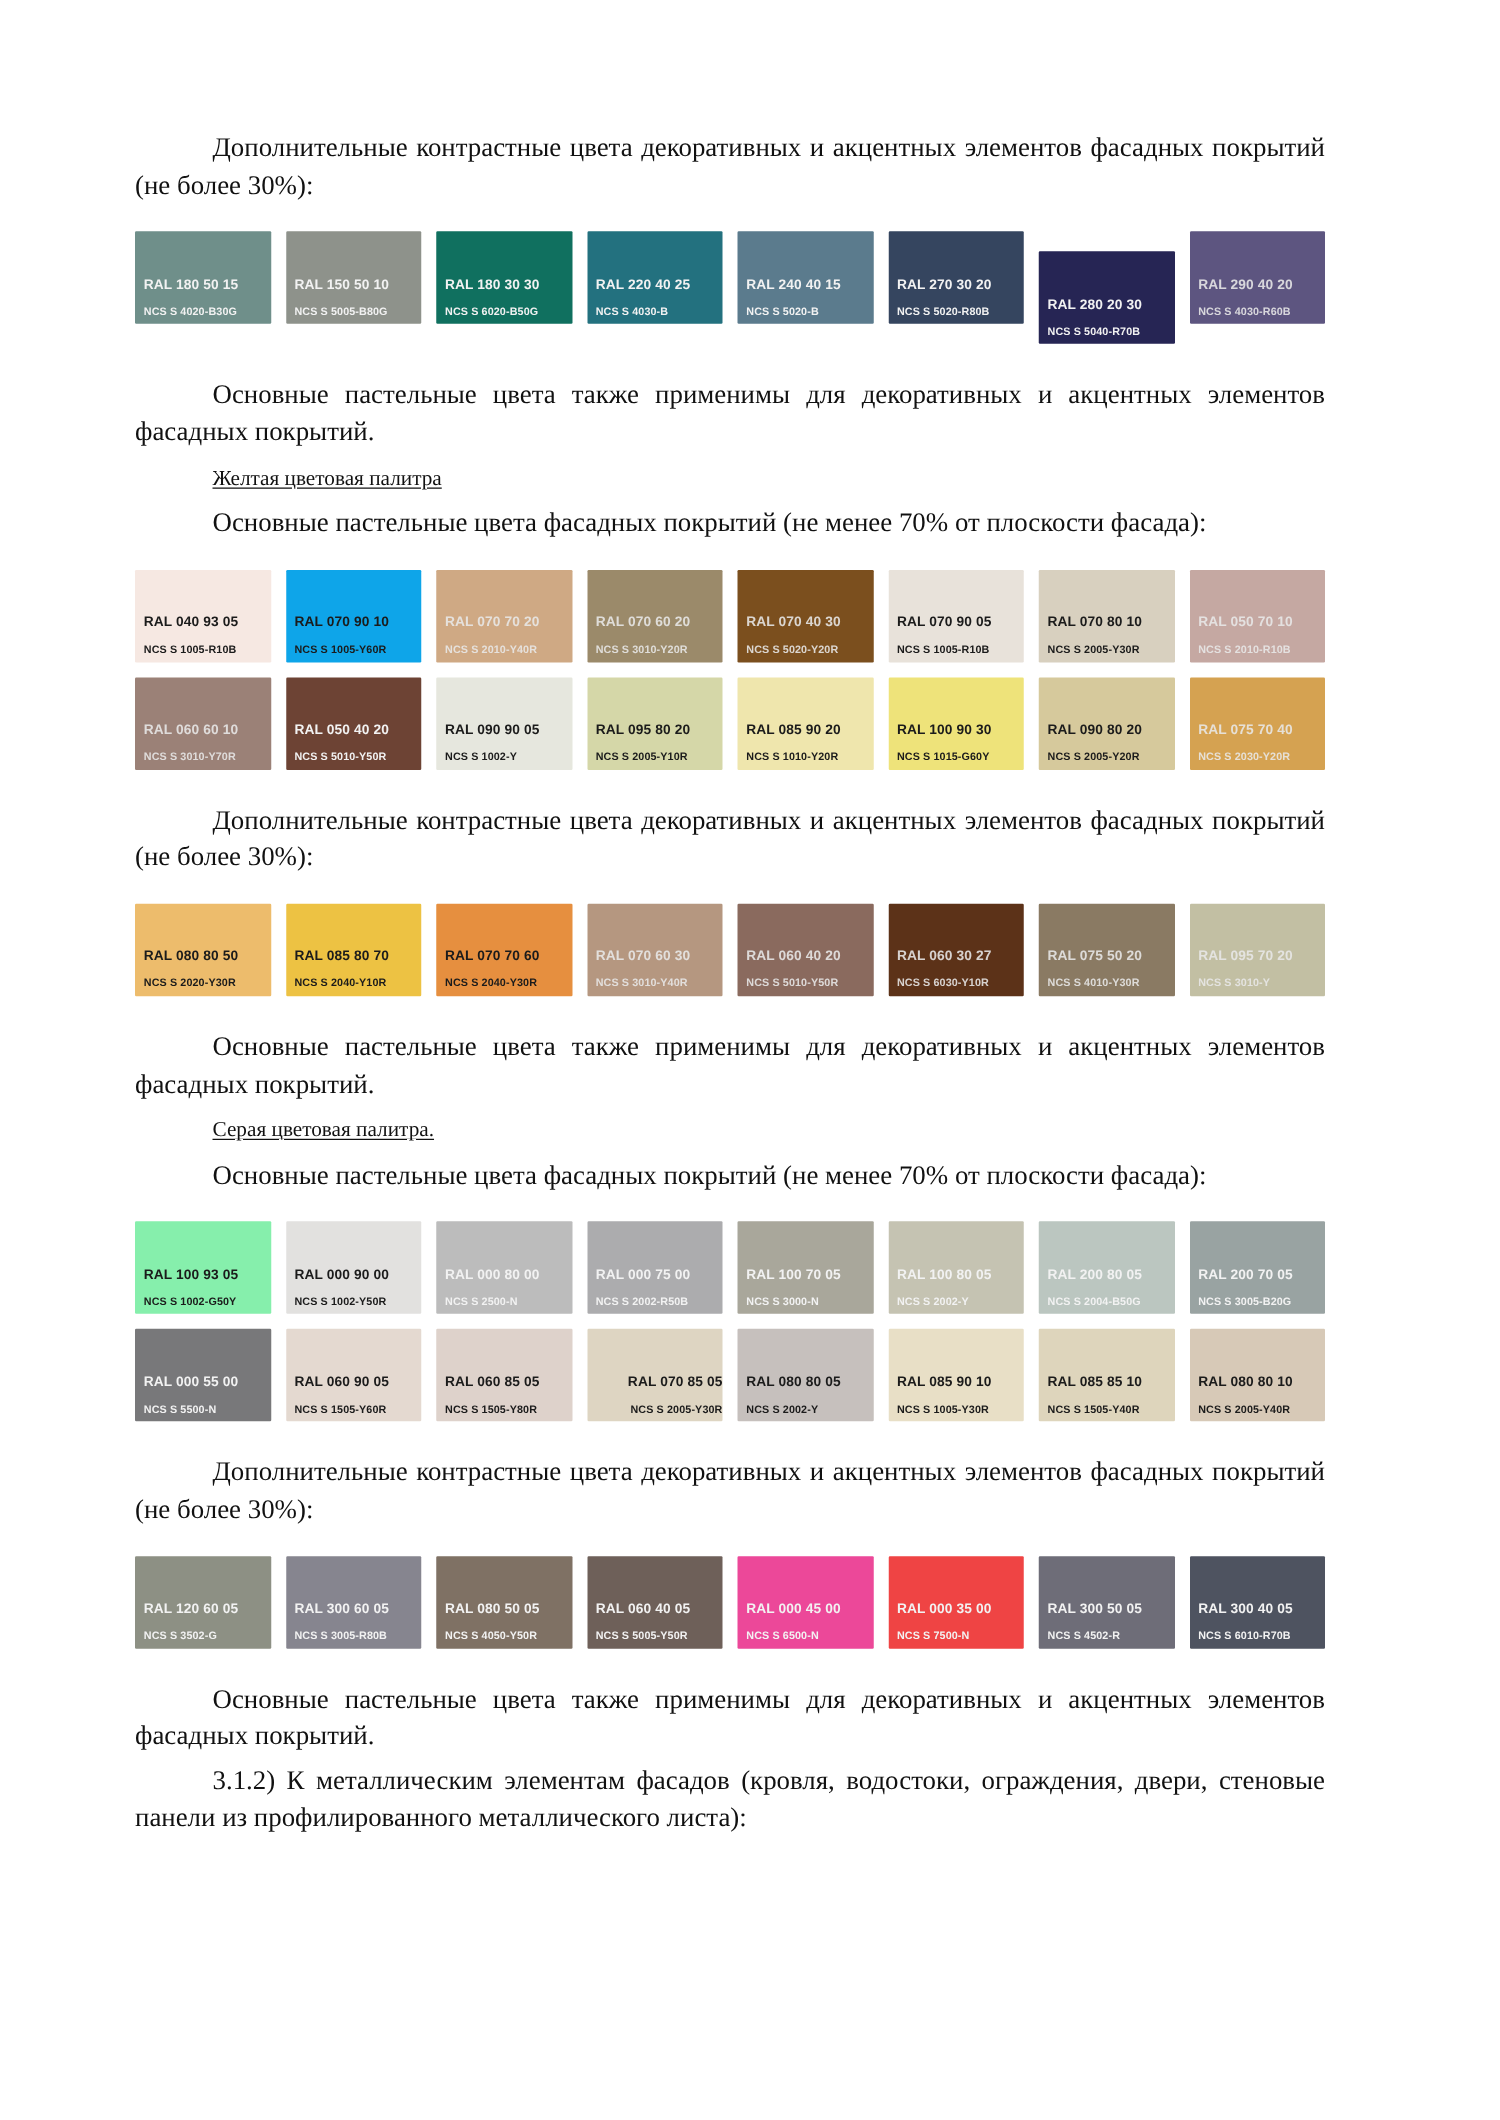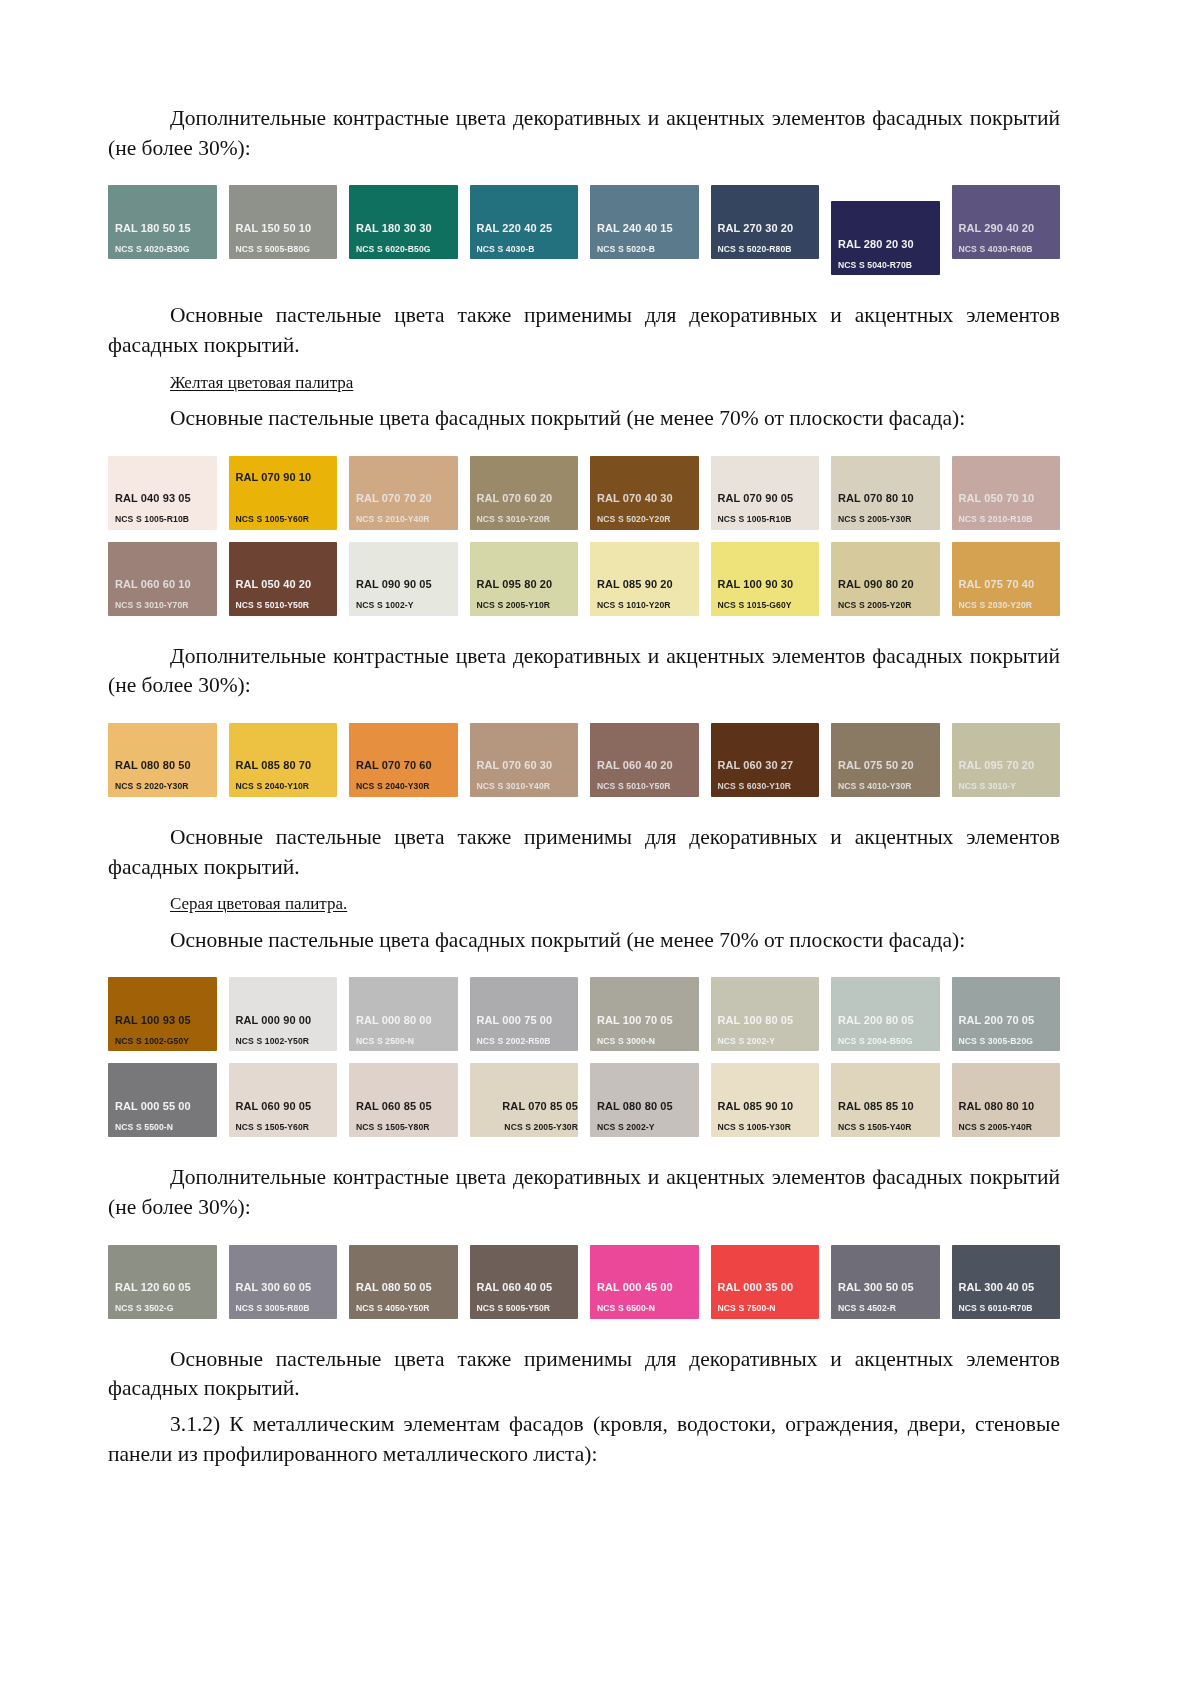--- a/index.html
+++ b/index.html
@@ -162,21 +162,21 @@
 
     <p class="para">Основные пастельные цвета фасадных покрытий (не менее 70% от плоскости фасада):</p>
 
     <div class="gap-22"></div>
 
     <div class="swatch-row">
       <div class="swatch t-dark" style="background-color: rgb(246, 232, 226);">
         <span class="ral">RAL 040 93 05</span>
         <span class="ncs">NCS S 1005-R10B</span>
       </div>
-      <div class="swatch t-dark" style="background-color: #eab308; gap: 21px;">
+      <div class="swatch t-dark" style="background-color: #0ea5e9;">
         <span class="ral">RAL 070 90 10</span>
         <span class="ncs">NCS S 1005-Y60R</span>
       </div>
       <div class="swatch t-mid" style="background-color: rgb(207, 169, 132);">
         <span class="ral">RAL 070 70 20</span>
         <span class="ncs">NCS S 2010-Y40R</span>
       </div>
       <div class="swatch t-mid" style="background-color: rgb(155, 138, 106);">
         <span class="ral">RAL 070 60 20</span>
         <span class="ncs">NCS S 3010-Y20R</span>
@@ -285,21 +285,21 @@
 
     <p class="sec-head"><span class="u">Серая цветовая палитра.</span></p>
 
     <div class="gap-10"></div>
 
     <p class="para">Основные пастельные цвета фасадных покрытий (не менее 70% от плоскости фасада):</p>
 
     <div class="gap-22"></div>
 
     <div class="swatch-row">
-      <div class="swatch t-dark" style="background-color: #a16207;">
+      <div class="swatch t-dark" style="background-color: #86efac;">
         <span class="ral">RAL 100 93 05</span>
         <span class="ncs">NCS S 1002-G50Y</span>
       </div>
       <div class="swatch t-dark" style="background-color: rgb(226, 225, 223);">
         <span class="ral">RAL 000 90 00</span>
         <span class="ncs">NCS S 1002-Y50R</span>
       </div>
       <div class="swatch t-light" style="background-color: rgb(188, 188, 188);">
         <span class="ral">RAL 000 80 00</span>
         <span class="ncs">NCS S 2500-N</span>

